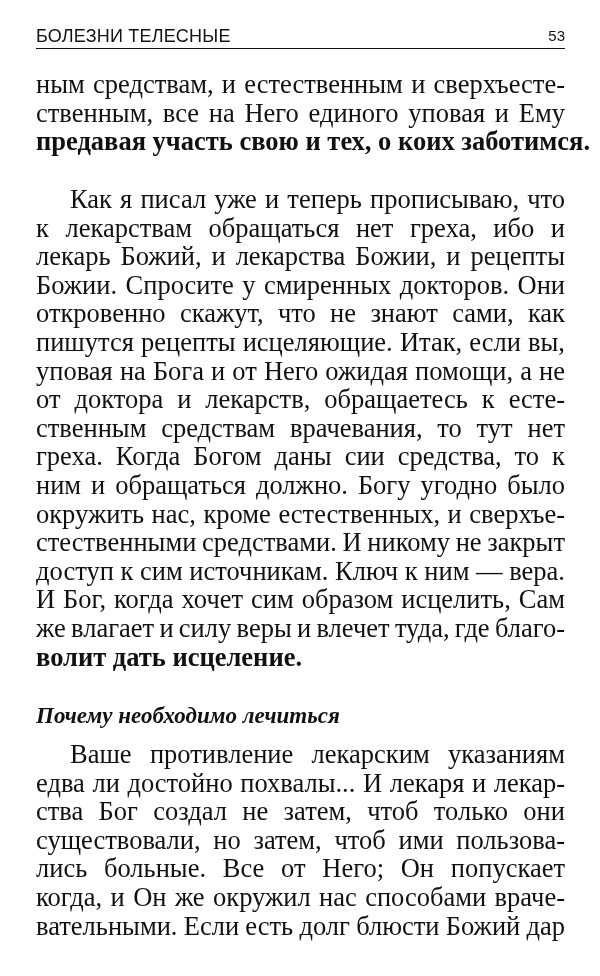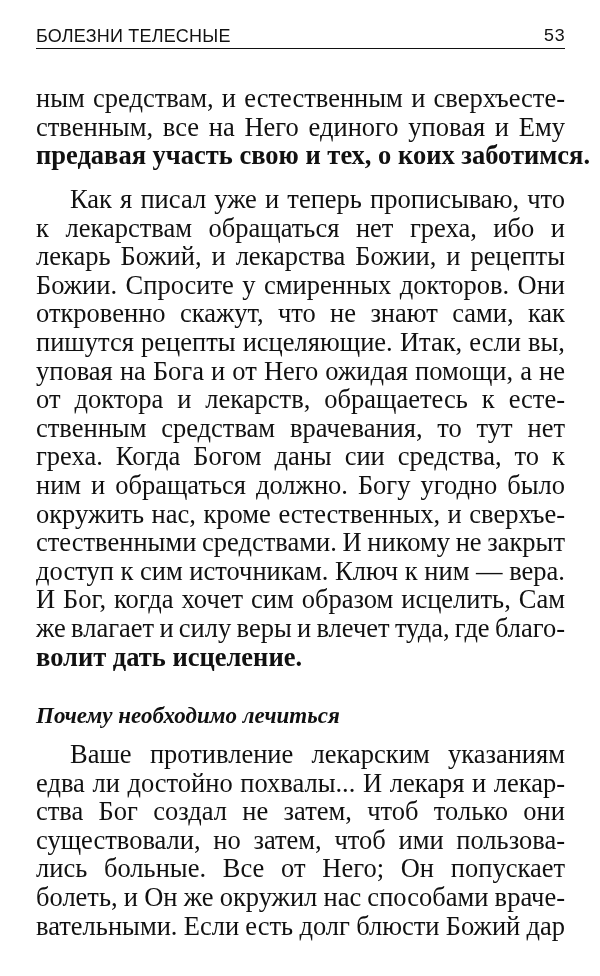--- a/index.html
+++ b/index.html
@@ -34,22 +34,22 @@
     top: 0;
     font-family: "Liberation Sans", sans-serif;
     font-size: 18px;
     letter-spacing: 0.2px;
     line-height: 20px;
   }
   .page-number {
     position: absolute;
     right: 0;
     top: -1px;
-    font-family: Liberation Mono, monospace;
-    font-size: 18px;
+    font-family: Liberation Sans, sans-serif;
+    font-size: 15px;
     line-height: 22px;
   }
   .body-text {
     position: absolute;
     left: 0;
     width: 529px;
     font-family: "Liberation Serif", serif;
     font-size: 26.5px;
     line-height: 28.6px;
     text-align: justify;
@@ -62,21 +62,21 @@
     text-align: justify;
     text-align-last: justify;
   }
   .body-text .line.last {
     text-align-last: left;
     font-weight: bold;
   }
   .body-text .line.indent {
     padding-left: 34px;
   }
-  #para1 { top: 84px; }
+  #para1 { top: 70px; }
   #para2 { top: 185px; }
   .subheading {
     position: absolute;
     left: 0;
     top: 702px;
     font-family: "Liberation Serif", serif;
     font-size: 23px;
     font-weight: bold;
     font-style: italic;
     line-height: 28px;
@@ -120,17 +120,17 @@
   </div>
 
   <div class="subheading">Почему необходимо лечиться</div>
 
   <div class="body-text" id="para3">
     <span class="line indent"><span style="white-space: nowrap; word-spacing: 0px;">Ваше противление лекарским указаниям</span></span>
     <span class="line"><span style="white-space: nowrap; word-spacing: 0px;">едва ли достойно похвалы... И лекаря и лекар-</span></span>
     <span class="line"><span style="white-space: nowrap; word-spacing: 0px;">ства Бог создал не затем, чтоб только они</span></span>
     <span class="line"><span style="white-space: nowrap; word-spacing: 0px;">существовали, но затем, чтоб ими пользова-</span></span>
     <span class="line"><span style="white-space: nowrap; word-spacing: 0px;">лись больные. Все от Него; Он попускает</span></span>
-    <span class="line"><span style="white-space: nowrap; word-spacing: -0.435268px;">болеть, и Он же окружил нас способами враче-</span></span>
+    <span class="line"><span style="white-space: nowrap; word-spacing: -0.435268px;">когда, и Он же окружил нас способами враче-</span></span>
     <span class="line"><span style="white-space: nowrap; word-spacing: -0.372396px;">вательными. Если есть долг блюсти Божий дар</span></span>
   </div>
 
 </div>
 
 </body></html>

